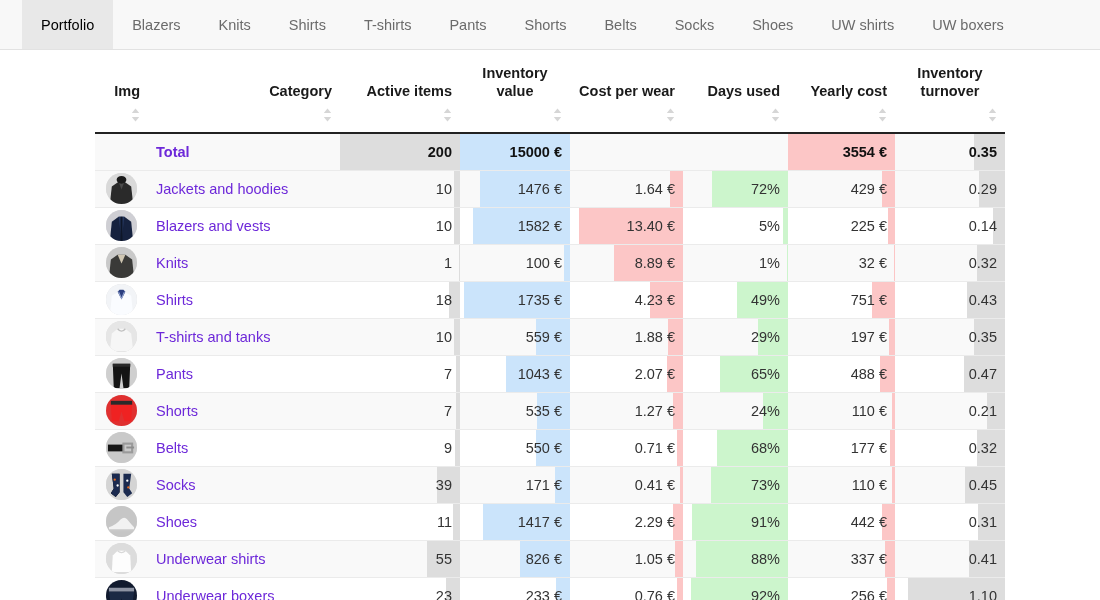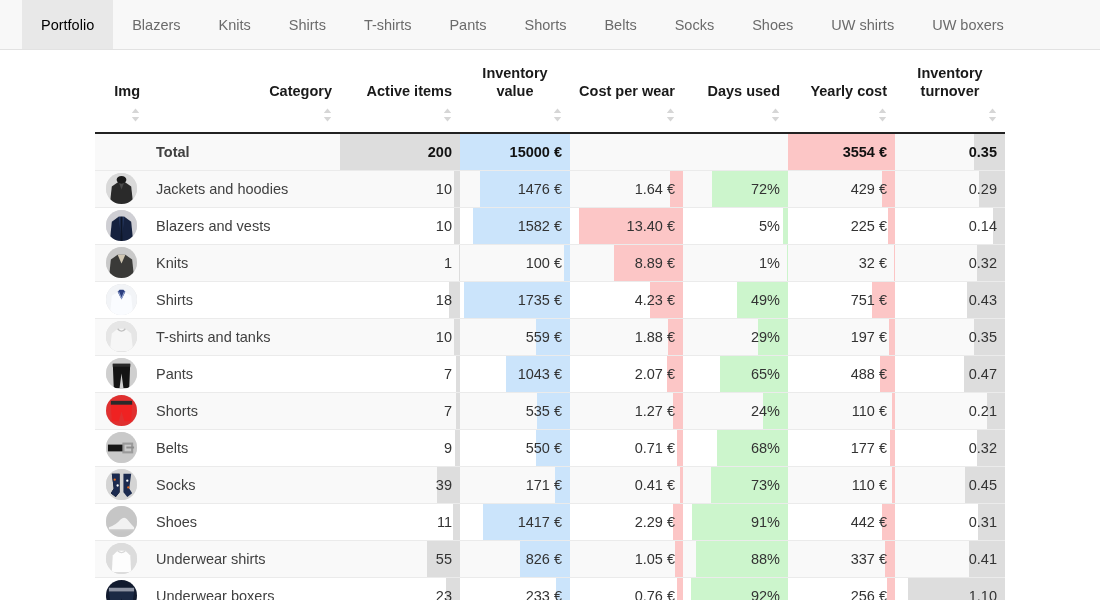--- a/index.html
+++ b/index.html
@@ -122,21 +122,21 @@
     top: 0;
     bottom: 0;
     right: 0;
   }
   .val {
     position: relative;
     z-index: 2;
     white-space: nowrap;
   }
 
-  .cat-text { color: #404040; }
+  .cat-text { color: #6d28d9; }
 
   
   .thumb {
     width: 31px;
     height: 31px;
     border-radius: 50%;
     overflow: hidden;
     position: relative;
     flex: 0 0 31px;
     background: #dcdcdc;

